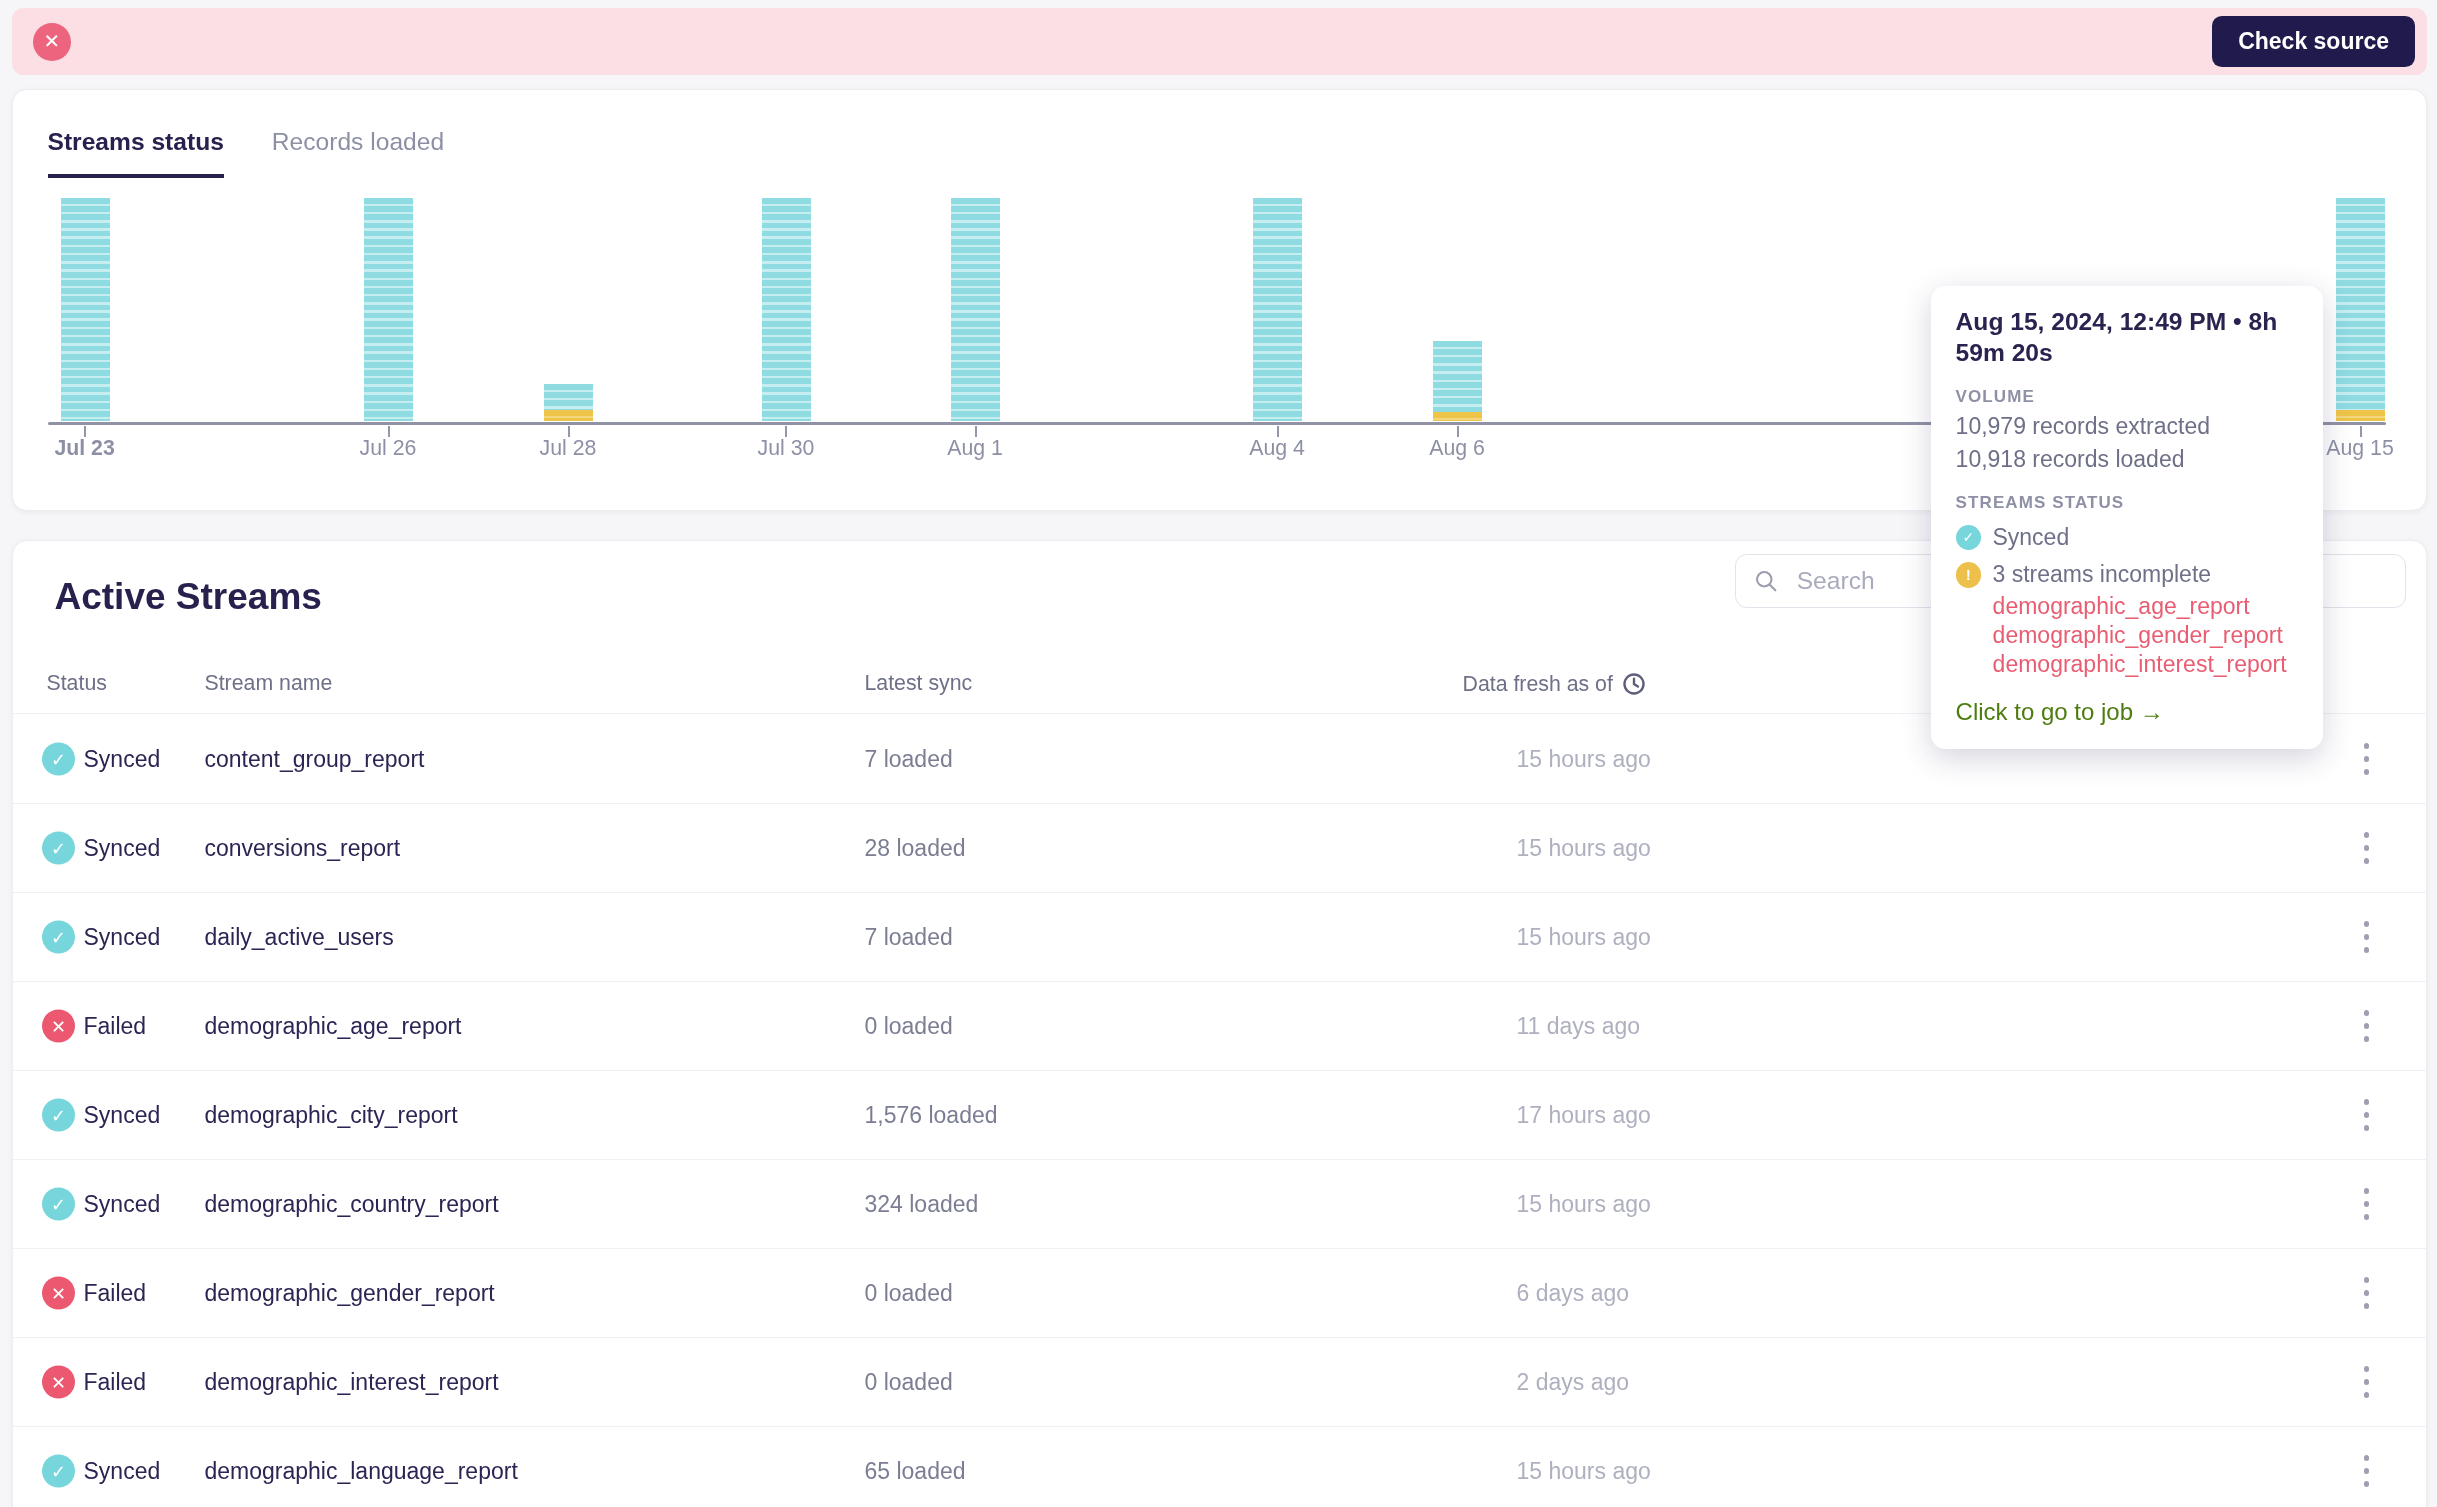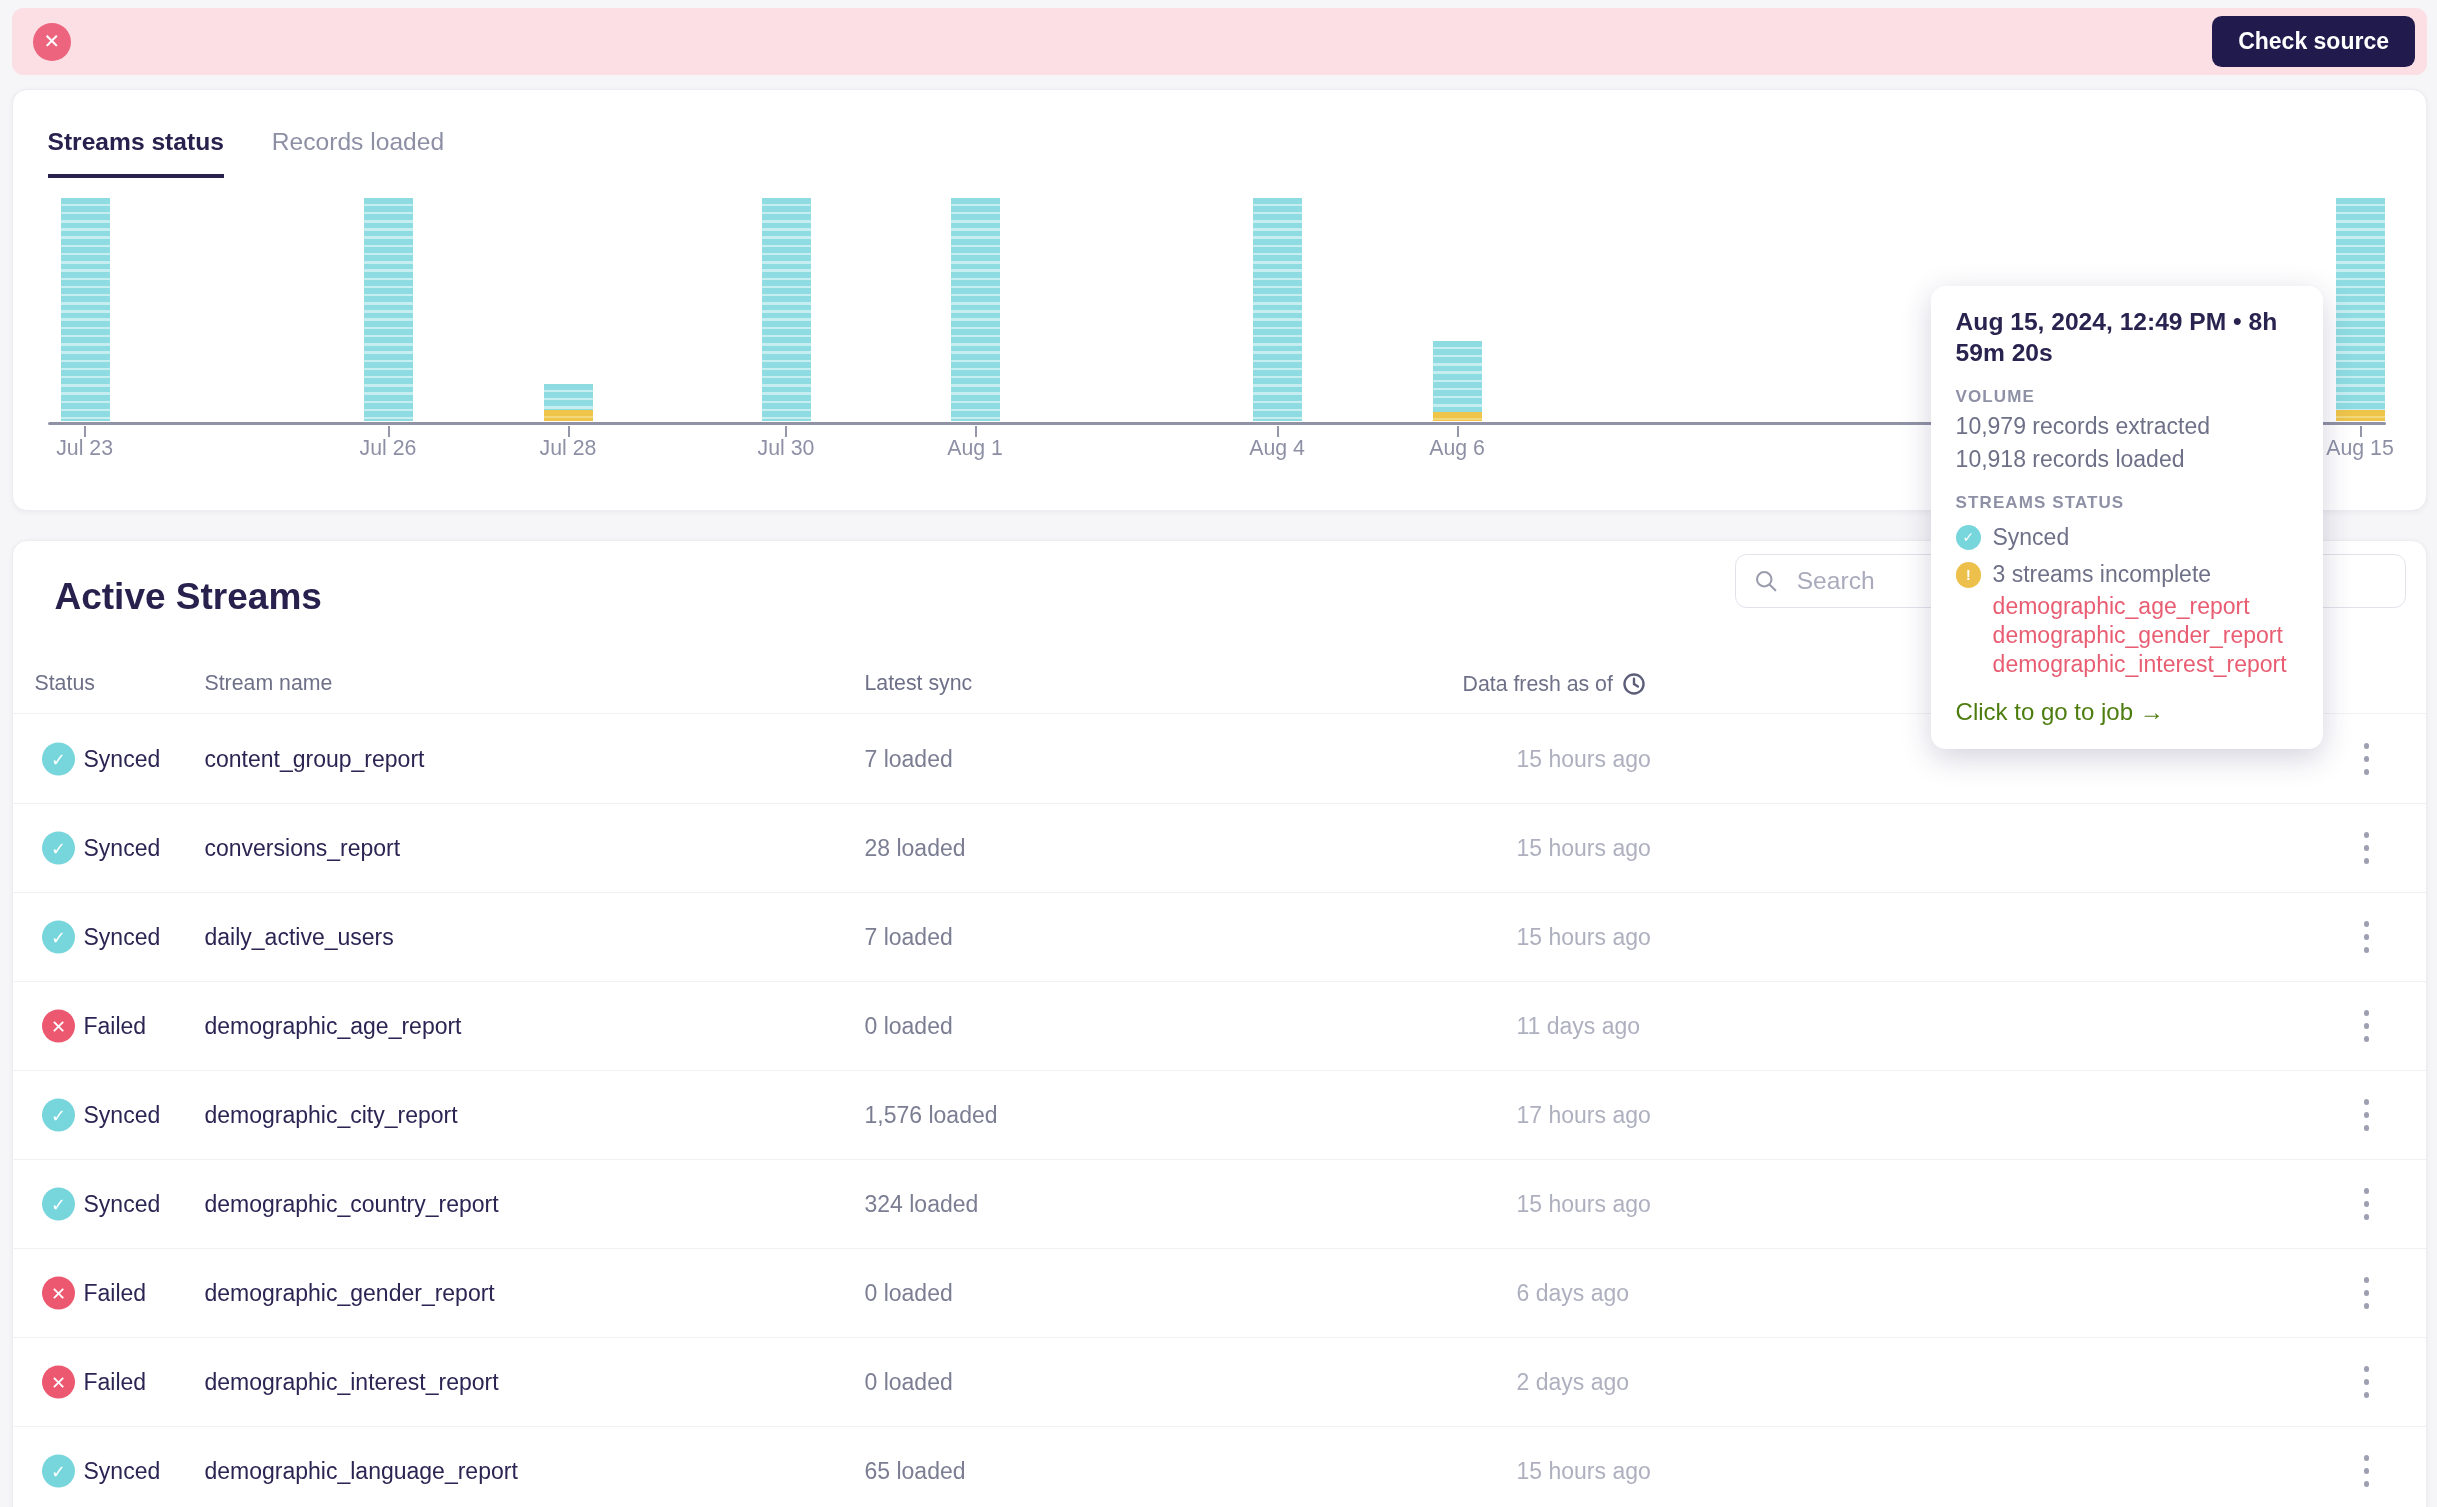--- a/index.html
+++ b/index.html
@@ -118,21 +118,21 @@
   <div class="tabs">
     <div class="tab active">Streams status</div>
     <div class="tab">Records loaded</div>
   </div>
   <div class="chart" id="chart">
     <div class="axis-line"></div>
   <div class="bar" style="left: 48px; width: 49px;">
         <div class="seg-synced" style="height: 223px;"></div>
       </div>
       <div class="tick" style="left: 71px;"></div>
-      <div class="x-label" style="left: 6.6px;">Jul 23</div>
+      <div class="x-label" style="left: 6.6px; font-weight: bold;">Jul 23</div>
       <div class="bar" style="left: 351px; width: 49px;">
         <div class="seg-synced" style="height: 223px;"></div>
       </div>
       <div class="tick" style="left: 375px;"></div>
       <div class="x-label" style="left: 310px;">Jul 26</div>
       <div class="bar" style="left: 531px; width: 49px;">
         <div class="seg-synced" style="height: 25.4px;"></div>
         <div class="seg-incomplete" style="height: 11.5px;"></div>
       </div>
       <div class="tick" style="left: 555px;"></div>
@@ -170,21 +170,21 @@
 <div class="card table-card">
   <h2 class="section-title">Active Streams</h2>
   <div class="search">
     <svg width="28" height="28" viewBox="0 0 24 24" fill="none" stroke="#9b9dae" stroke-width="1.8" stroke-linecap="round">
       <circle cx="10.5" cy="10.5" r="6.2"></circle>
       <path d="M15.2 15.2 L20 20"></path>
     </svg>
     <input type="text" placeholder="Search" style="">
   </div>
 
-  <span class="th" style="left:22px">Status</span>
+  <span class="th" style="left:34px">Status</span>
   <span class="th" style="left:192px">Stream name</span>
   <span class="th" style="left:852px">Latest sync</span>
   <span class="th" style="left:1450px">
     <span>Data fresh as of</span>
     <svg width="26" height="26" viewBox="0 0 24 24" fill="none" stroke="#5d5f7a" stroke-width="2.2" stroke-linecap="round">
       <circle cx="12" cy="12" r="8.8"></circle>
       <path d="M12 7.2 V12 L15.6 14.4"></path>
     </svg>
   </span>
   <div class="hline"></div>

